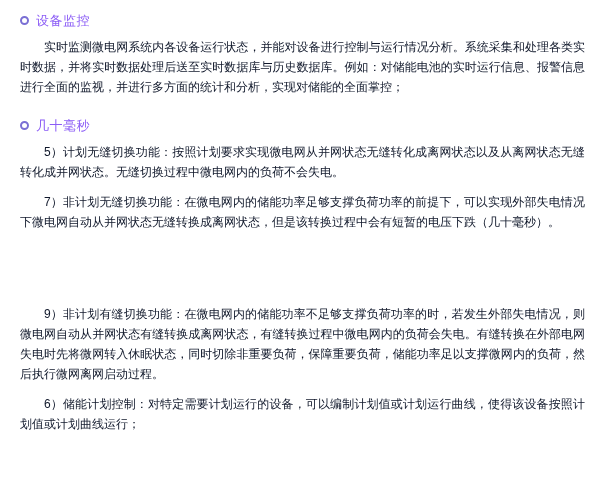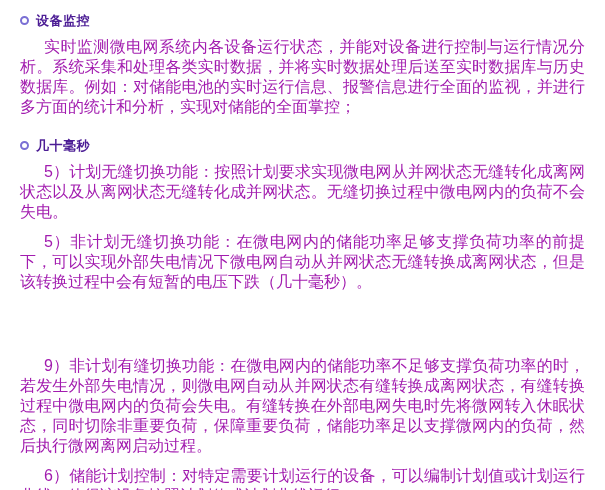--- a/index.html
+++ b/index.html
@@ -30,30 +30,29 @@
   .bullet-dot {
     width: 9px;
     height: 9px;
     border-radius: 50%;
     border: 2px solid #7a6fd4;
     box-sizing: border-box;
     flex: 0 0 auto;
   }
   .section-title {
     font-size: 13px;
-    color: #4c1d95;
+    color: #8b5cf6;
     letter-spacing: 0.5px;
     line-height: 1;
-    font-weight: bold;
   }
   p.para {
-    margin: 0 0 10px 0;
-    font-size: 16px;
+    margin: 8px 0 10px 0;
+    font-size: 12px;
     line-height: 20px;
-    color: #a21caf;
+    color: #0f172a;
     text-align: justify;
     text-indent: 24px;
   }
   .gap-block {
     height: 54px;
   }
   .heading-2 {
     margin-top: 22px;
   }
 </style>
@@ -68,20 +67,20 @@
   </div>
 
   <p class="para">实时监测微电网系统内各设备运行状态，并能对设备进行控制与运行情况分析。系统采集和处理各类实时数据，并将实时数据处理后送至实时数据库与历史数据库。例如：对储能电池的实时运行信息、报警信息进行全面的监视，并进行多方面的统计和分析，实现对储能的全面掌控；</p>
 
   <div class="section-heading heading-2">
     <span class="bullet-dot"></span>
     <span class="section-title">几十毫秒</span>
   </div>
 
   <p class="para">5）计划无缝切换功能：按照计划要求实现微电网从并网状态无缝转化成离网状态以及从离网状态无缝转化成并网状态。无缝切换过程中微电网内的负荷不会失电。</p>
-  <p class="para">5）非计划无缝切换功能：在微电网内的储能功率足够支撑负荷功率的前提下，可以实现外部失电情况下微电网自动从并网状态无缝转换成离网状态，但是该转换过程中会有短暂的电压下跌（几十毫秒）。</p>
+  <p class="para">7）非计划无缝切换功能：在微电网内的储能功率足够支撑负荷功率的前提下，可以实现外部失电情况下微电网自动从并网状态无缝转换成离网状态，但是该转换过程中会有短暂的电压下跌（几十毫秒）。</p>
 
   <div class="gap-block"></div>
 
   <p class="para">9）非计划有缝切换功能：在微电网内的储能功率不足够支撑负荷功率的时，若发生外部失电情况，则微电网自动从并网状态有缝转换成离网状态，有缝转换过程中微电网内的负荷会失电。有缝转换在外部电网失电时先将微网转入休眠状态，同时切除非重要负荷，保障重要负荷，储能功率足以支撑微网内的负荷，然后执行微网离网启动过程。</p>
   <p class="para">6）储能计划控制：对特定需要计划运行的设备，可以编制计划值或计划运行曲线，使得该设备按照计划值或计划曲线运行；</p>
 
 </div>
 
 </body></html>

